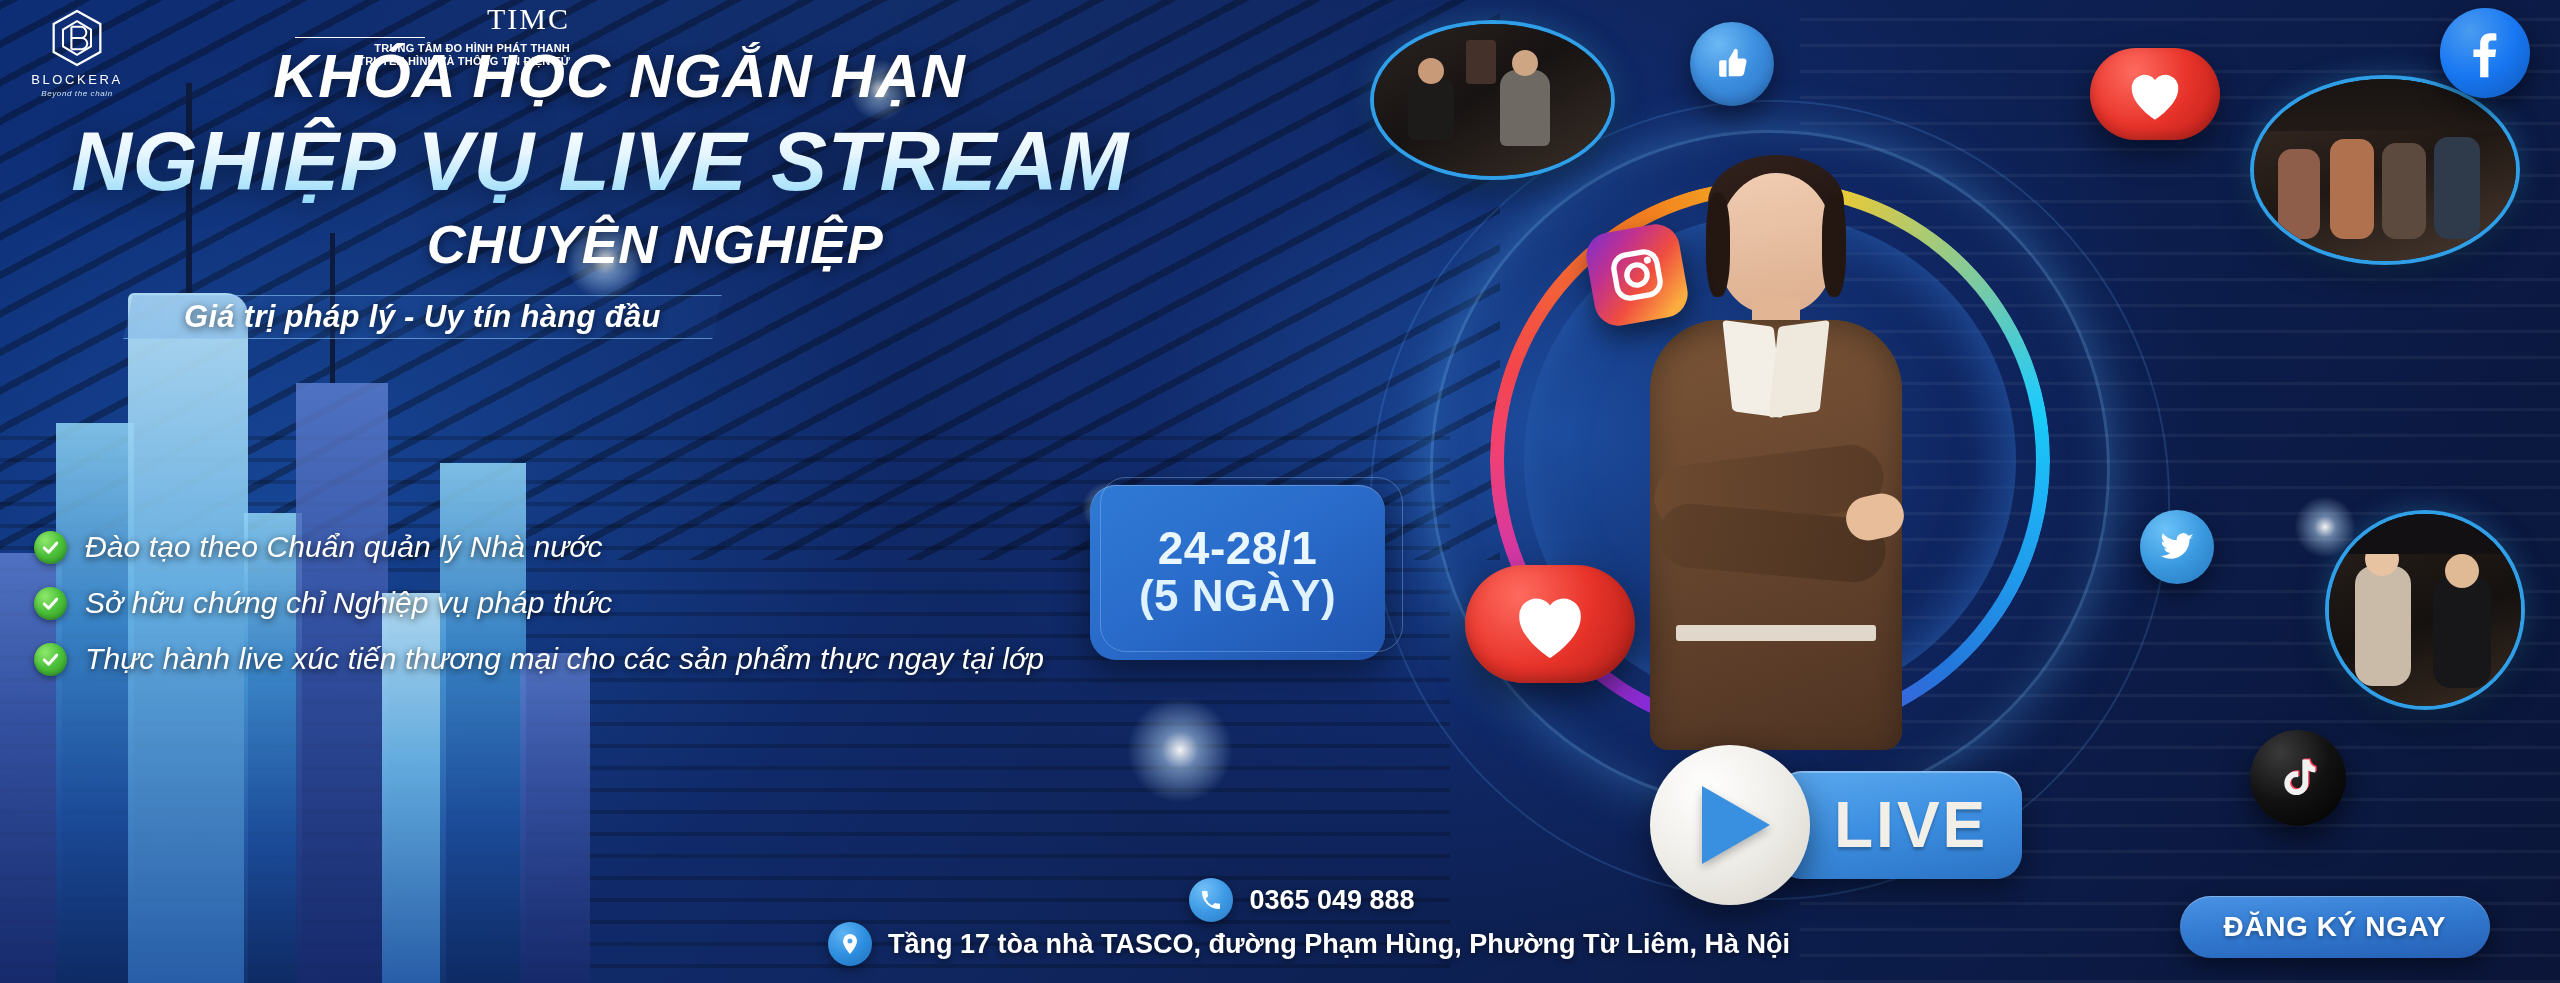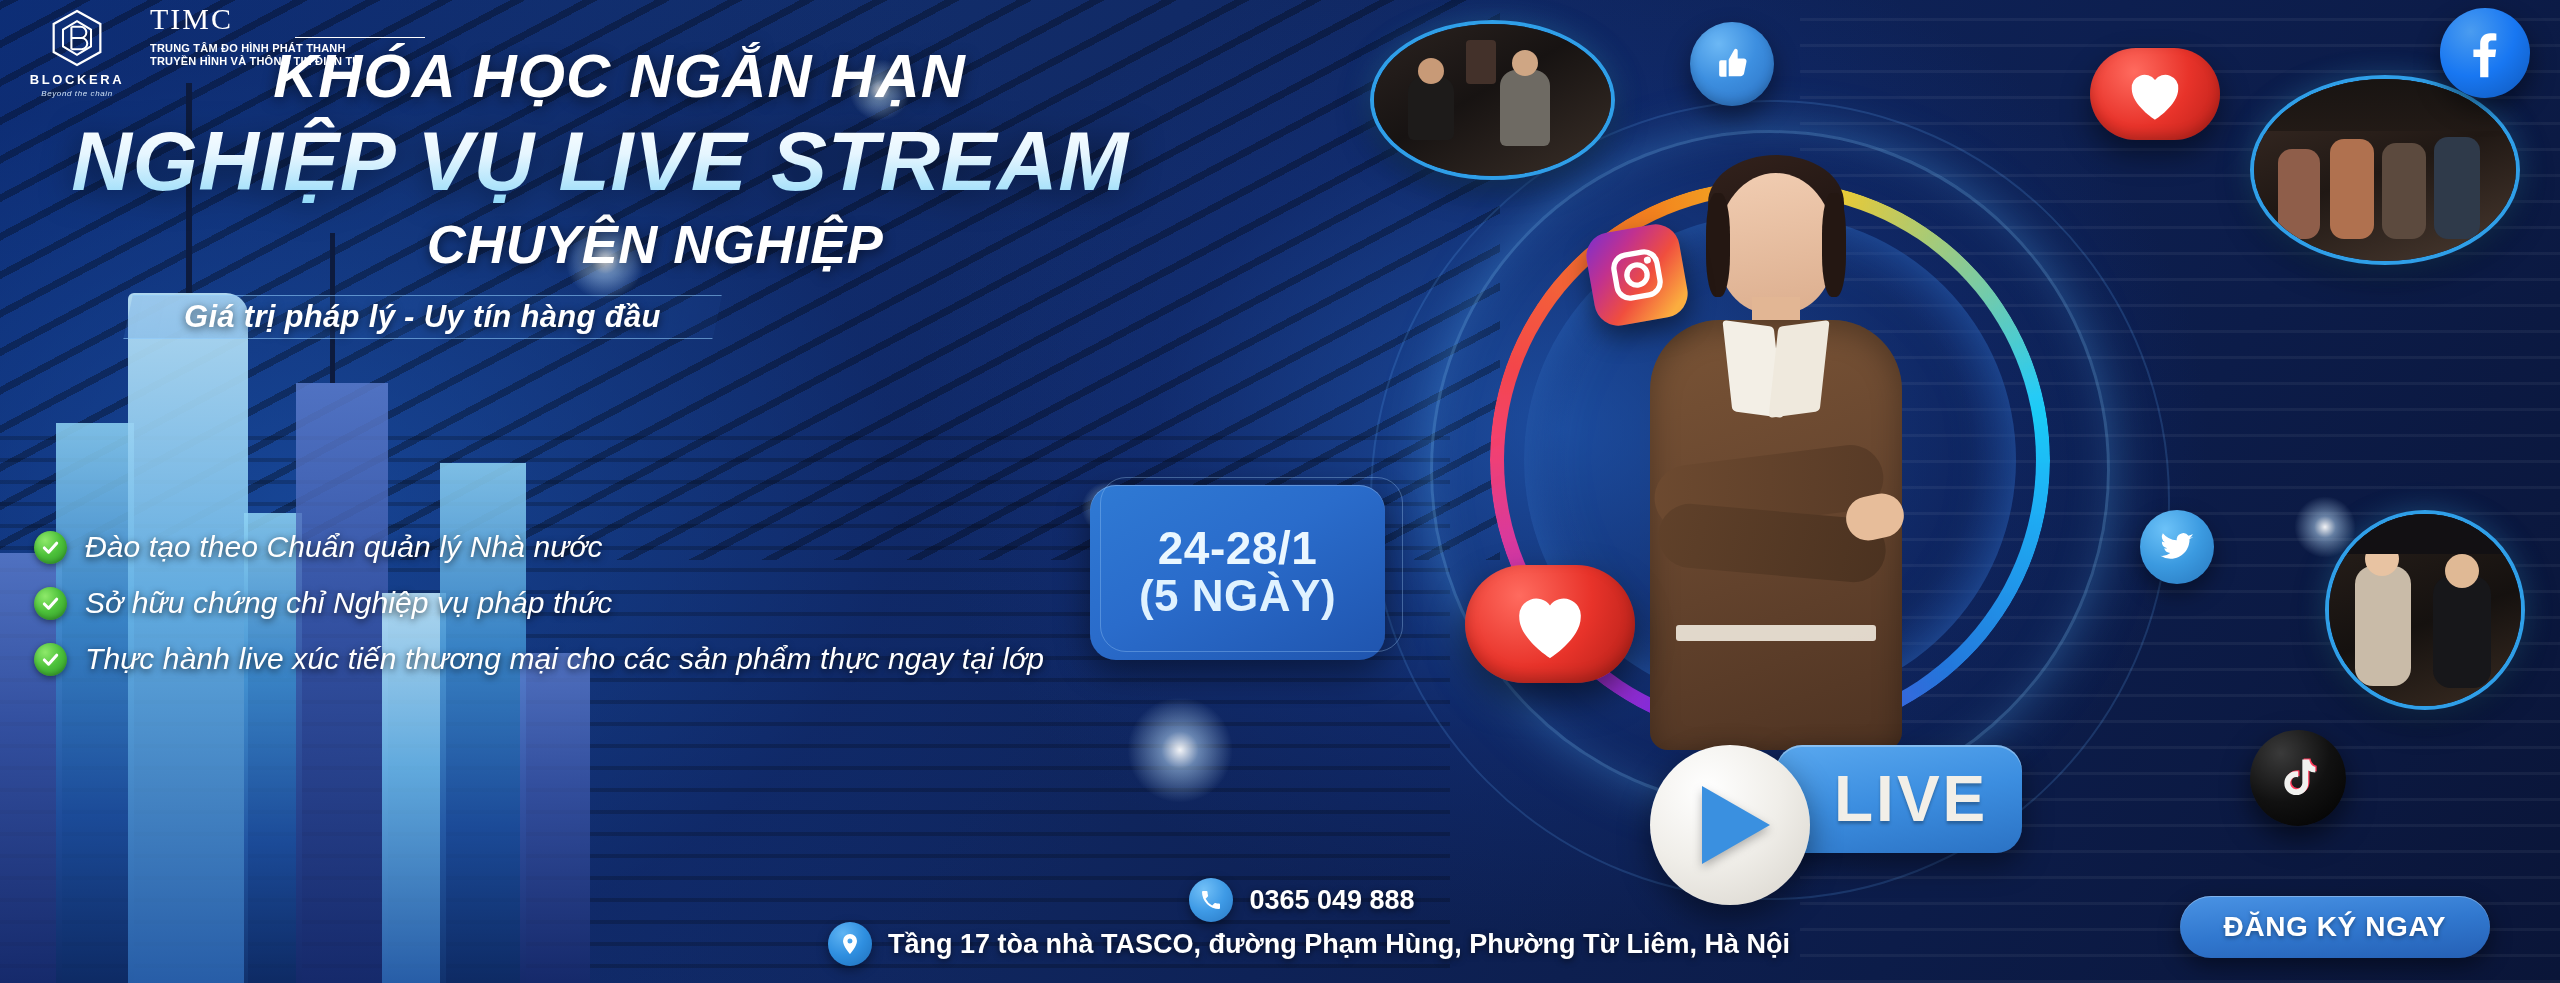--- a/index.html
+++ b/index.html
@@ -35,24 +35,24 @@
   
   .city { position:absolute; left:0; bottom:0; width:620px; height:760px; pointer-events:none; }
   .twr { position:absolute; bottom:0; background:linear-gradient(180deg,#8fd4f5 0%,#3f8fd0 35%,#1d4f9e 70%,#0d2a63 100%); opacity:.85; }
   .twr.dk { background:linear-gradient(180deg,#5f7fd0 0%,#3b56a8 40%,#17296b 100%); opacity:.8; }
   .twr.lt { background:linear-gradient(180deg,#bfe8fb 0%,#69b6e8 45%,#2a63ae 100%); opacity:.9; }
 
   
   .hdr { position:absolute; left:0; top:0; width:1000px; height:110px; z-index:30; }
   .logo-blockera { position:absolute; left:22px; top:8px; width:110px; text-align:center; }
   .hexwrap { width:56px; height:60px; margin:0 auto 4px; }
-  .blk-name { color:#fff; font-size:13px; letter-spacing:2.6px; font-weight:700; }
+  .blk-name { color:#fff; font-size:13px; letter-spacing:2.6px; font-weight:400; }
   .blk-sub { color:#cfe2f5; font-size:8px; letter-spacing:.6px; margin-top:2px; font-style:italic; }
 
-  .logo-timc { position:absolute; left:150px; top:4px; width:420px; text-align:left; }
+  .logo-timc { position:absolute; left:150px; top:4px; width:420px; text-align:right; }
   .timc-word { font-family:"Liberation Serif", serif; color:#fff; font-size:30px; letter-spacing:2px; line-height:1; }
   .timc-rule { width:130px; height:1px; background:#fff; margin:3px auto 4px; }
   .timc-sub { color:#fff; font-size:11px; font-weight:700; letter-spacing:.2px; line-height:1.22; }
 
   
   .head { position:absolute; left:0; top:46px; width:1160px; z-index:25; }
   .t1 {
     font-size:61px; font-weight:800; font-style:italic; color:#ffffff;
     letter-spacing:1px; text-align:center; line-height:1;
     text-shadow:0 3px 14px rgba(0,0,0,.55); padding-left:79px;
@@ -150,21 +150,21 @@
     box-shadow:inset 0 8px 30px rgba(0,0,0,.3);
   }
   .p-collar-l { position:absolute; left:118px; top:168px; width:50px; height:92px; background:#f3efe6; transform:skewX(14deg) rotate(8deg); border-radius:4px; }
   .p-collar-r { position:absolute; left:164px; top:168px; width:50px; height:92px; background:#efe9dd; transform:skewX(-14deg) rotate(-8deg); border-radius:4px; }
   .p-arm-l { position:absolute; left:44px; top:300px; width:230px; height:66px; border-radius:34px; background:linear-gradient(100deg,#6d4a30,#573a26); transform:rotate(-7deg); }
   .p-arm-r { position:absolute; left:48px; top:356px; width:228px; height:64px; border-radius:32px; background:linear-gradient(100deg,#60412a,#4b3220); transform:rotate(5deg); }
   .p-hand { position:absolute; left:236px; top:340px; width:58px; height:44px; border-radius:22px; background:#e7bd9a; transform:rotate(-12deg); }
   .p-belt { position:absolute; left:66px; top:470px; width:200px; height:16px; background:#efe9dd; opacity:.9; border-radius:3px; }
 
   
-  .livewrap { position:absolute; left:1650px; top:745px; z-index:28; display:flex; align-items:flex-start; }
+  .livewrap { position:absolute; left:1650px; top:745px; z-index:28; display:flex; align-items:center; }
   .play-circle {
     width:160px; height:160px; border-radius:50%;
     background:radial-gradient(circle at 35% 28%,#ffffff 0%,#f0eee9 48%,#d6d2ca 100%);
     box-shadow:0 12px 32px rgba(0,0,0,.45); position:relative; z-index:2;
   }
   .play-tri {
     position:absolute; left:52px; top:41px; width:0; height:0;
     border-top:39px solid transparent; border-bottom:39px solid transparent;
     border-left:68px solid #3a90e0;
     filter:drop-shadow(0 4px 5px rgba(0,0,0,.28));

